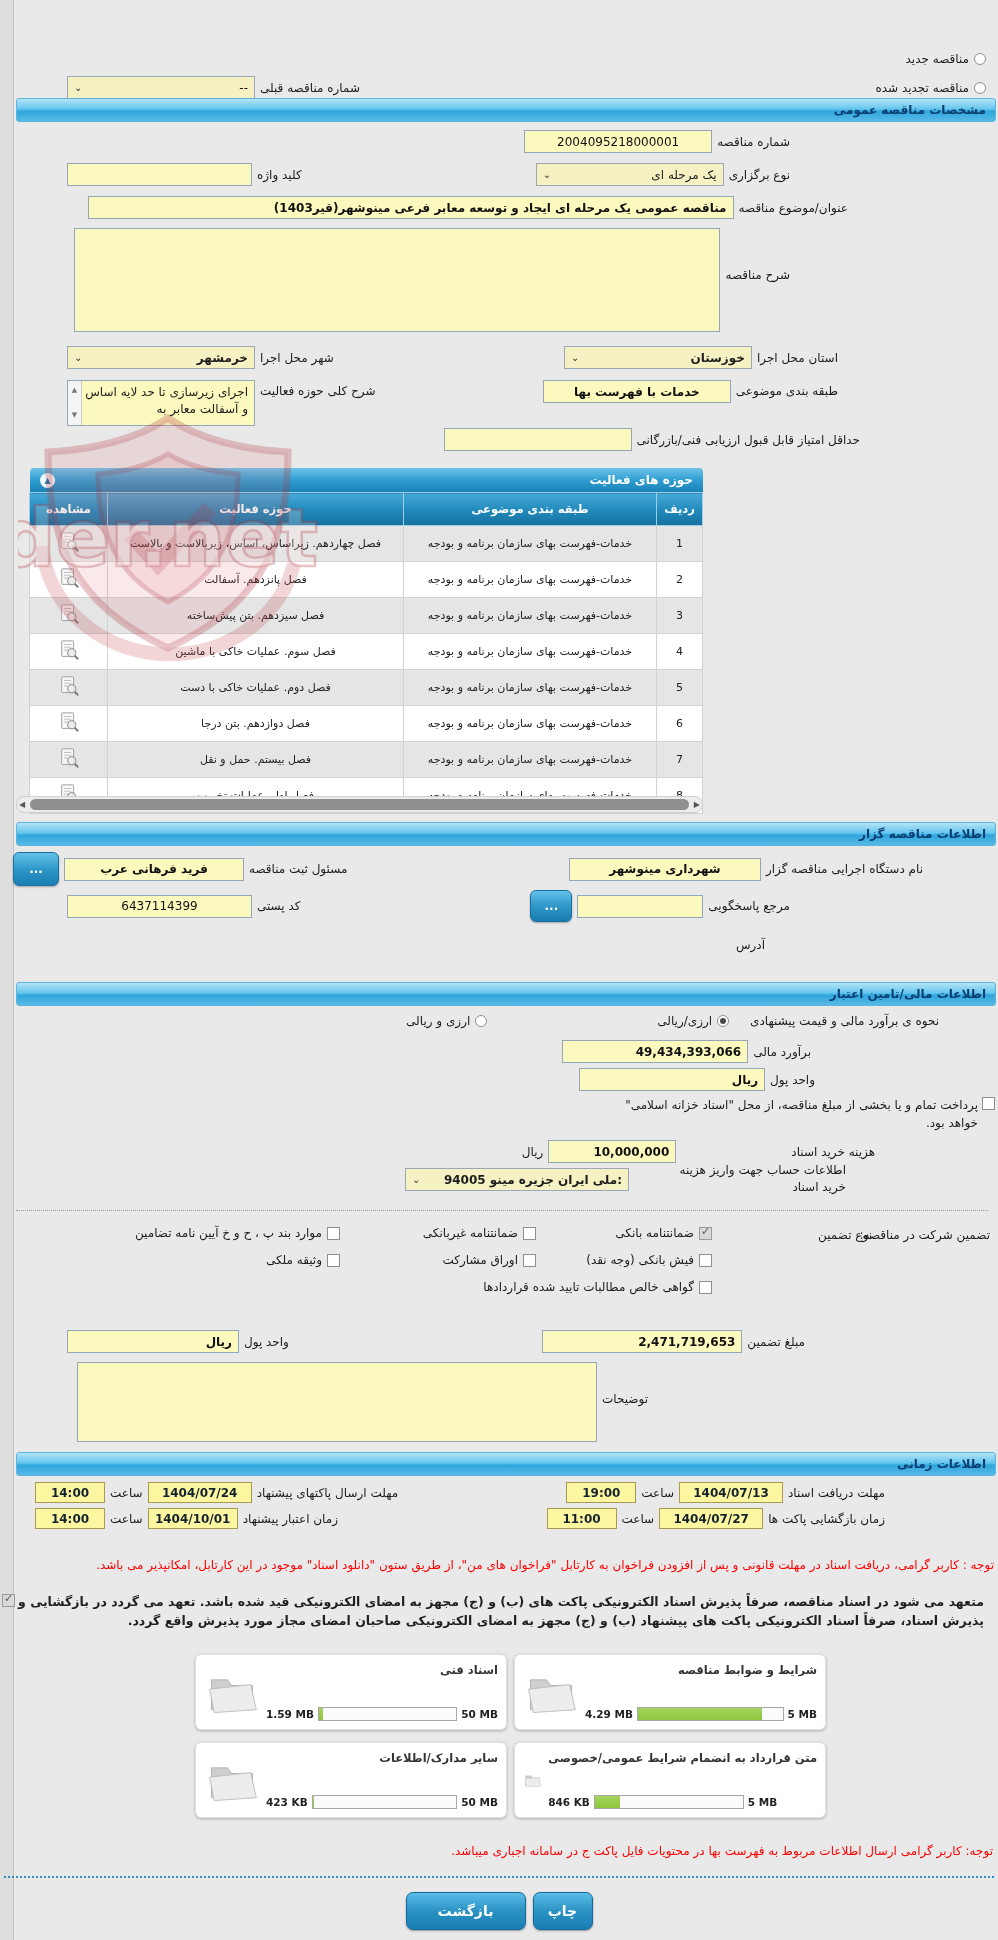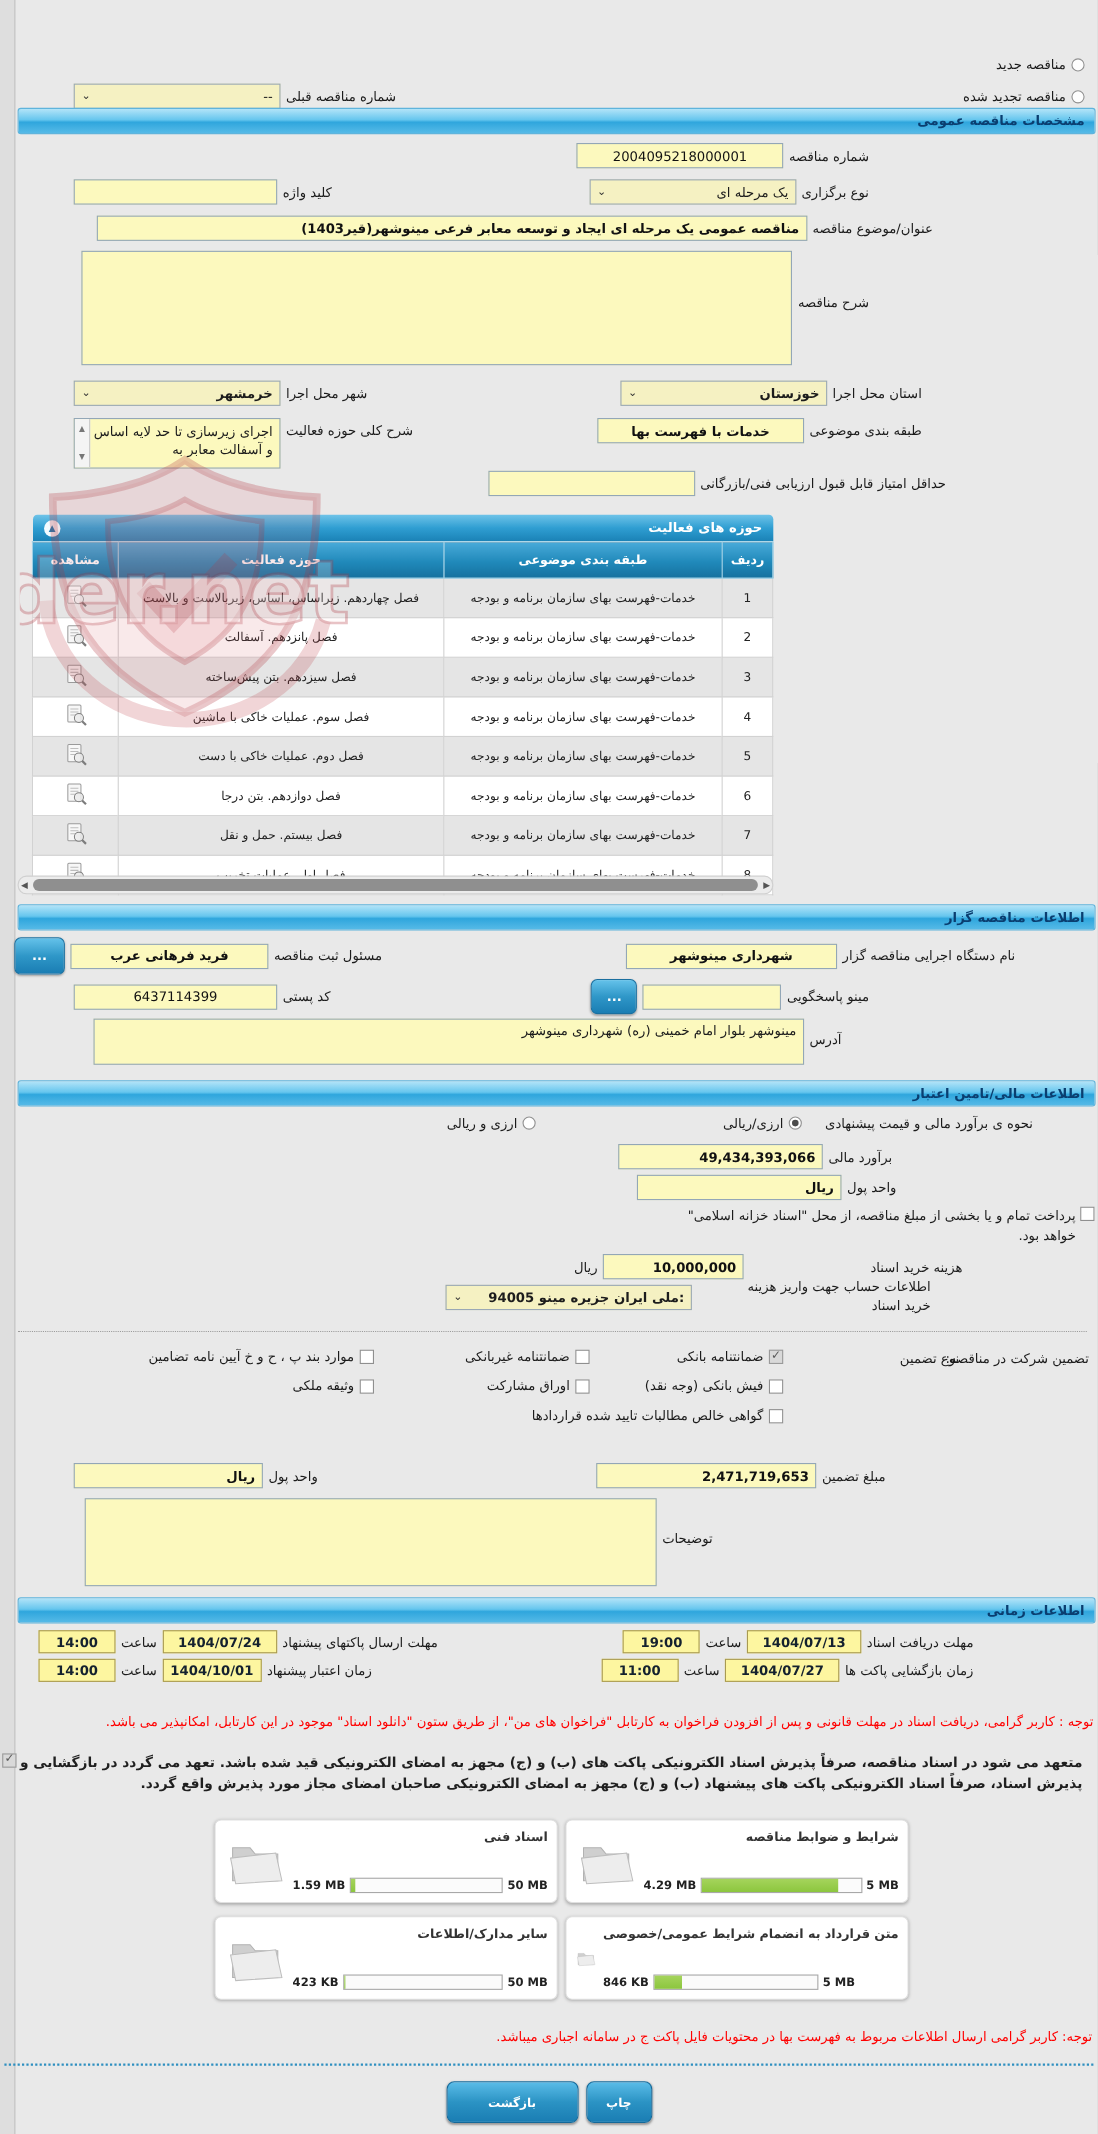--- a/index.html
+++ b/index.html
@@ -43,21 +43,21 @@
   .cards{position:absolute;right:172px;display:flex;gap:7px;direction:rtl;}
   .card{width:312px;height:76px;background:#fff;border:1px solid #e0e0e0;border-radius:6px;box-shadow:0 1px 3px rgba(0,0,0,.25);display:flex;align-items:center;padding:5px 8px;box-sizing:border-box;gap:6px;}
   .cardbody{flex:1;display:flex;flex-direction:column;justify-content:space-between;height:58px;}
   .cardtitle{font-size:11.5px;font-weight:bold;color:#333;text-align:right;white-space:nowrap;overflow:hidden;}
   .cardbar{display:flex;align-items:center;gap:4px;direction:ltr;}
   .sz{font-size:10.5px;font-weight:bold;color:#222;white-space:nowrap;}
   .track{flex:1;max-width:150px;height:14px;background:#fbfbfb;border:1px solid #a8a8a8;box-sizing:border-box;}
   .fill{height:100%;background:linear-gradient(180deg,#a5d45c,#8cc63e);}
   .redtxt{color:#f00;line-height:15px;}
   .boldp{font-weight:bold;color:#1f1f1f;line-height:19px;font-size:12.5px;}
-  .btn{background:linear-gradient(180deg,#5abce8 0%,#2b93c4 50%,#1a7db3 100%);border:1px solid #14699a;border-radius:7px;color:#fff;font-weight:bold;font-size:11px;height:36px;display:flex;align-items:center;justify-content:center;cursor:pointer;box-shadow:0 1px 2px rgba(0,0,0,.35);font-family:"DejaVu Sans",sans-serif;}
+  .btn{background:linear-gradient(180deg,#5abce8 0%,#2b93c4 50%,#1a7db3 100%);border:1px solid #14699a;border-radius:7px;color:#fff;font-weight:bold;font-size:14px;height:36px;display:flex;align-items:center;justify-content:center;cursor:pointer;box-shadow:0 1px 2px rgba(0,0,0,.35);font-family:"DejaVu Sans",sans-serif;}
   .dashed{position:absolute;left:16px;right:10px;border-top:1px dotted #9a9a9a;}
   .bluedots{position:absolute;left:4px;right:4px;border-top:2px dotted #2e8fc0;}
 </style>
 </head>
 <body>
 
 <div class="page">
   <div class="leftstrip"></div>
 
 
@@ -285,32 +285,31 @@
     <span class="lb">نام دستگاه اجرایی مناقصه گزار</span>
     <span class="inp b cen" style="width:192px;">شهرداری مینوشهر</span>
     <span class="grp">
       <span class="lb">مسئول ثبت مناقصه</span>
       <span class="inp b cen" style="width:180px;">فرید فرهانی عرب</span>
       <span class="dots" style="width:44px;height:32px;line-height:32px;">...</span>
     </span>
   </div>
 
   <div class="row" style="top:890px;padding-right:208px;padding-left:67px;">
-    <span class="lb">مینو پاسخگویی</span>
+    <span class="lb">مرجع پاسخگویی</span>
     <span class="inp" style="width:126px;"></span>
     <span class="dots" style="width:40px;height:30px;line-height:30px;">...</span>
     <span class="grp">
       <span class="lb">کد پستی</span>
       <span class="inp cen" style="width:185px;direction:ltr;">6437114399</span>
     </span>
   </div>
 
   <div class="row" style="top:926px;padding-right:233px;align-items:flex-start;">
     <span class="lb" style="margin-top:12px;">آدرس</span>
-    <span class="ta" style="width:646px;height:42px;">مینوشهر بلوار امام خمینی (ره) شهرداری مینوشهر</span>
   </div>
 
   <div class="secbar" style="top:982px;">اطلاعات مالی/تامین اعتبار</div>
 
   <div class="row" style="top:1014px;padding-right:59px;">
     <span class="lb">نحوه ی برآورد مالی و قیمت پیشنهادی</span>
     <span class="rd on" style="margin-right:16px;"></span>
     <span class="lb">ارزی/ریالی</span>
     <span class="rd" style="margin-right:165px;"></span>
     <span class="lb">ارزی و ریالی</span>

